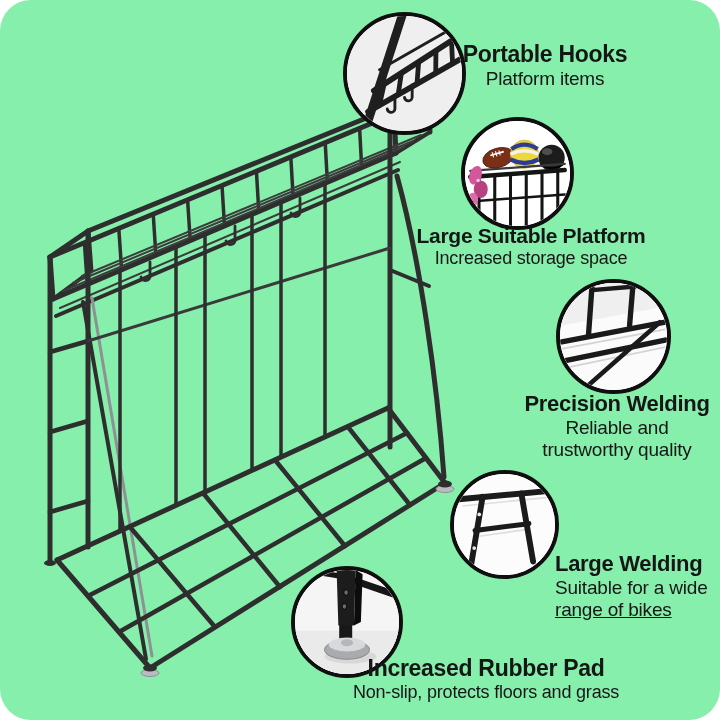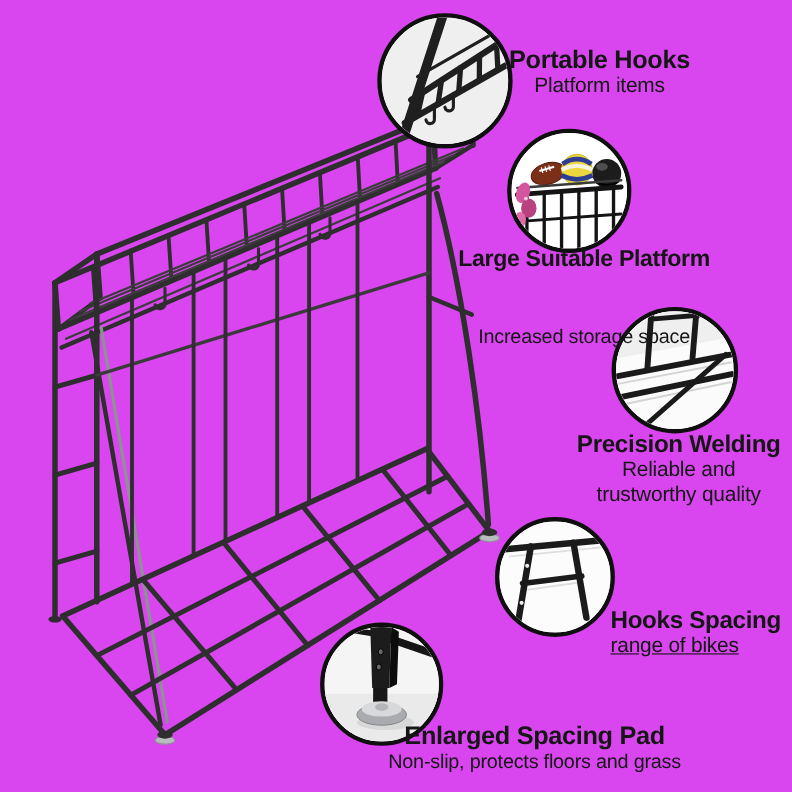--- a/index.html
+++ b/index.html
@@ -1,18 +1,18 @@
 <!DOCTYPE html>
 <html><head>
 <meta charset="utf-8">
 <style>
   html,body{margin:0;padding:0;background:#fff;}
   .stage{
-    position:relative;width:720px;height:720px;background:#d946ef;
-    font-family:"Liberation Sans","DejaVu Sans",sans-serif;overflow:hidden;color:#161616;
+    position:relative;width:720px;height:720px;background:#86efac;
+    font-family:"Liberation Sans","DejaVu Sans",sans-serif;overflow:hidden;color:#161616;border-radius:31px;
   }
   .rack-svg{position:absolute;left:0;top:0;}
   .detail{
     position:absolute;margin:0;border:4px solid #0f0f0f;border-radius:50%;
     overflow:hidden;box-sizing:border-box;background:#fff;
   }
   .detail svg{display:block;width:100%;height:100%;}
   .label{position:absolute;text-align:center;}
   .label.left{text-align:left;}
   .label h3{margin:0;font-weight:700;white-space:nowrap;letter-spacing:-0.3px;line-height:1.12;}
@@ -225,32 +225,33 @@
     </svg>
   </figure>
 
   <div class="label" style="left:425px;top:42px;width:240px;">
     <h3 style="font-size:23px;">Portable Hooks</h3>
     <p style="font-size:19px;">Platform items</p>
   </div>
 
   <div class="label" style="left:402px;top:224px;width:258px;">
     <h3 style="font-size:21px;">Large Suitable Platform</h3>
-    <p style="font-size:18px;margin-top:48px;">Increased storage space</p>
+    <p style="font-size:18px;">Increased storage space</p>
   </div>
 
   <div class="label" style="left:510px;top:392px;width:214px;">
     <h3 style="font-size:22px;">Precision Welding</h3>
     <p style="font-size:19px;">Reliable and</p>
     <p style="font-size:19px;">trustworthy quality</p>
   </div>
 
   <div class="label left" style="left:555px;top:552px;width:160px;">
-    <h3 style="font-size:22px;">Hooks Spacing</h3>
+    <h3 style="font-size:22px;">Large Welding</h3>
+    <p style="font-size:19px;">Suitable for a wide</p>
     <p style="font-size:19px;text-decoration:underline;">range of bikes</p>
   </div>
 
   <div class="label" style="left:328px;top:656px;width:316px;">
-    <h3 style="font-size:23px;">Enlarged Spacing Pad</h3>
+    <h3 style="font-size:23px;">Increased Rubber Pad</h3>
     <p style="font-size:18px;">Non-slip, protects floors and grass</p>
   </div>
 
 </div>
 
 </body></html>

